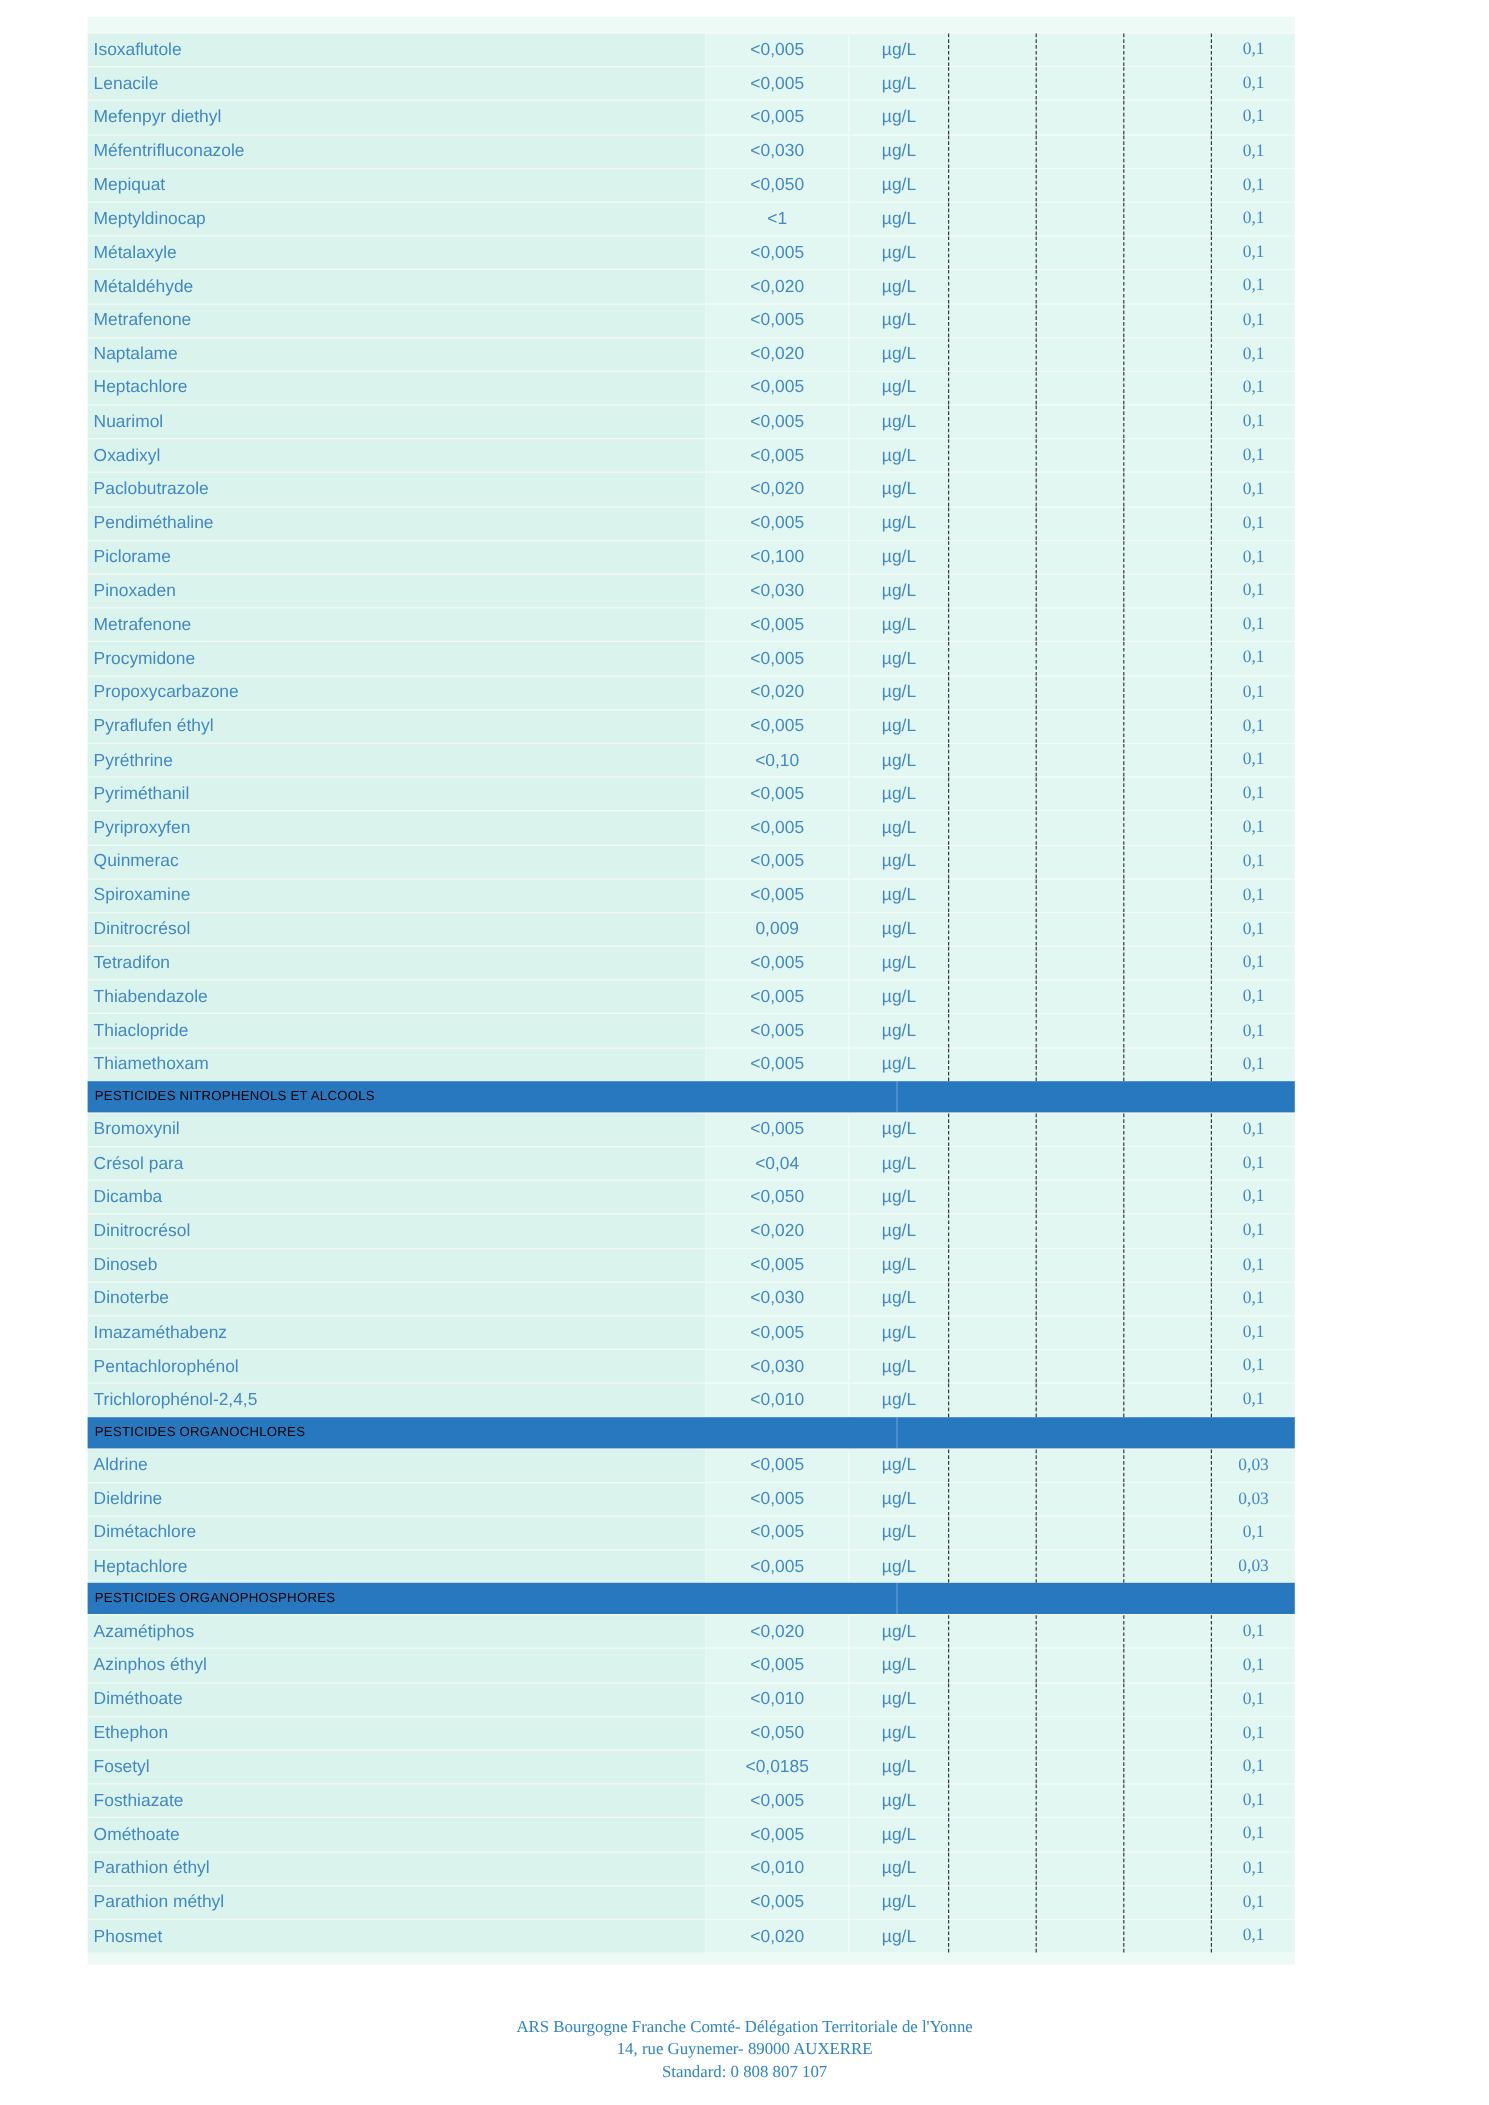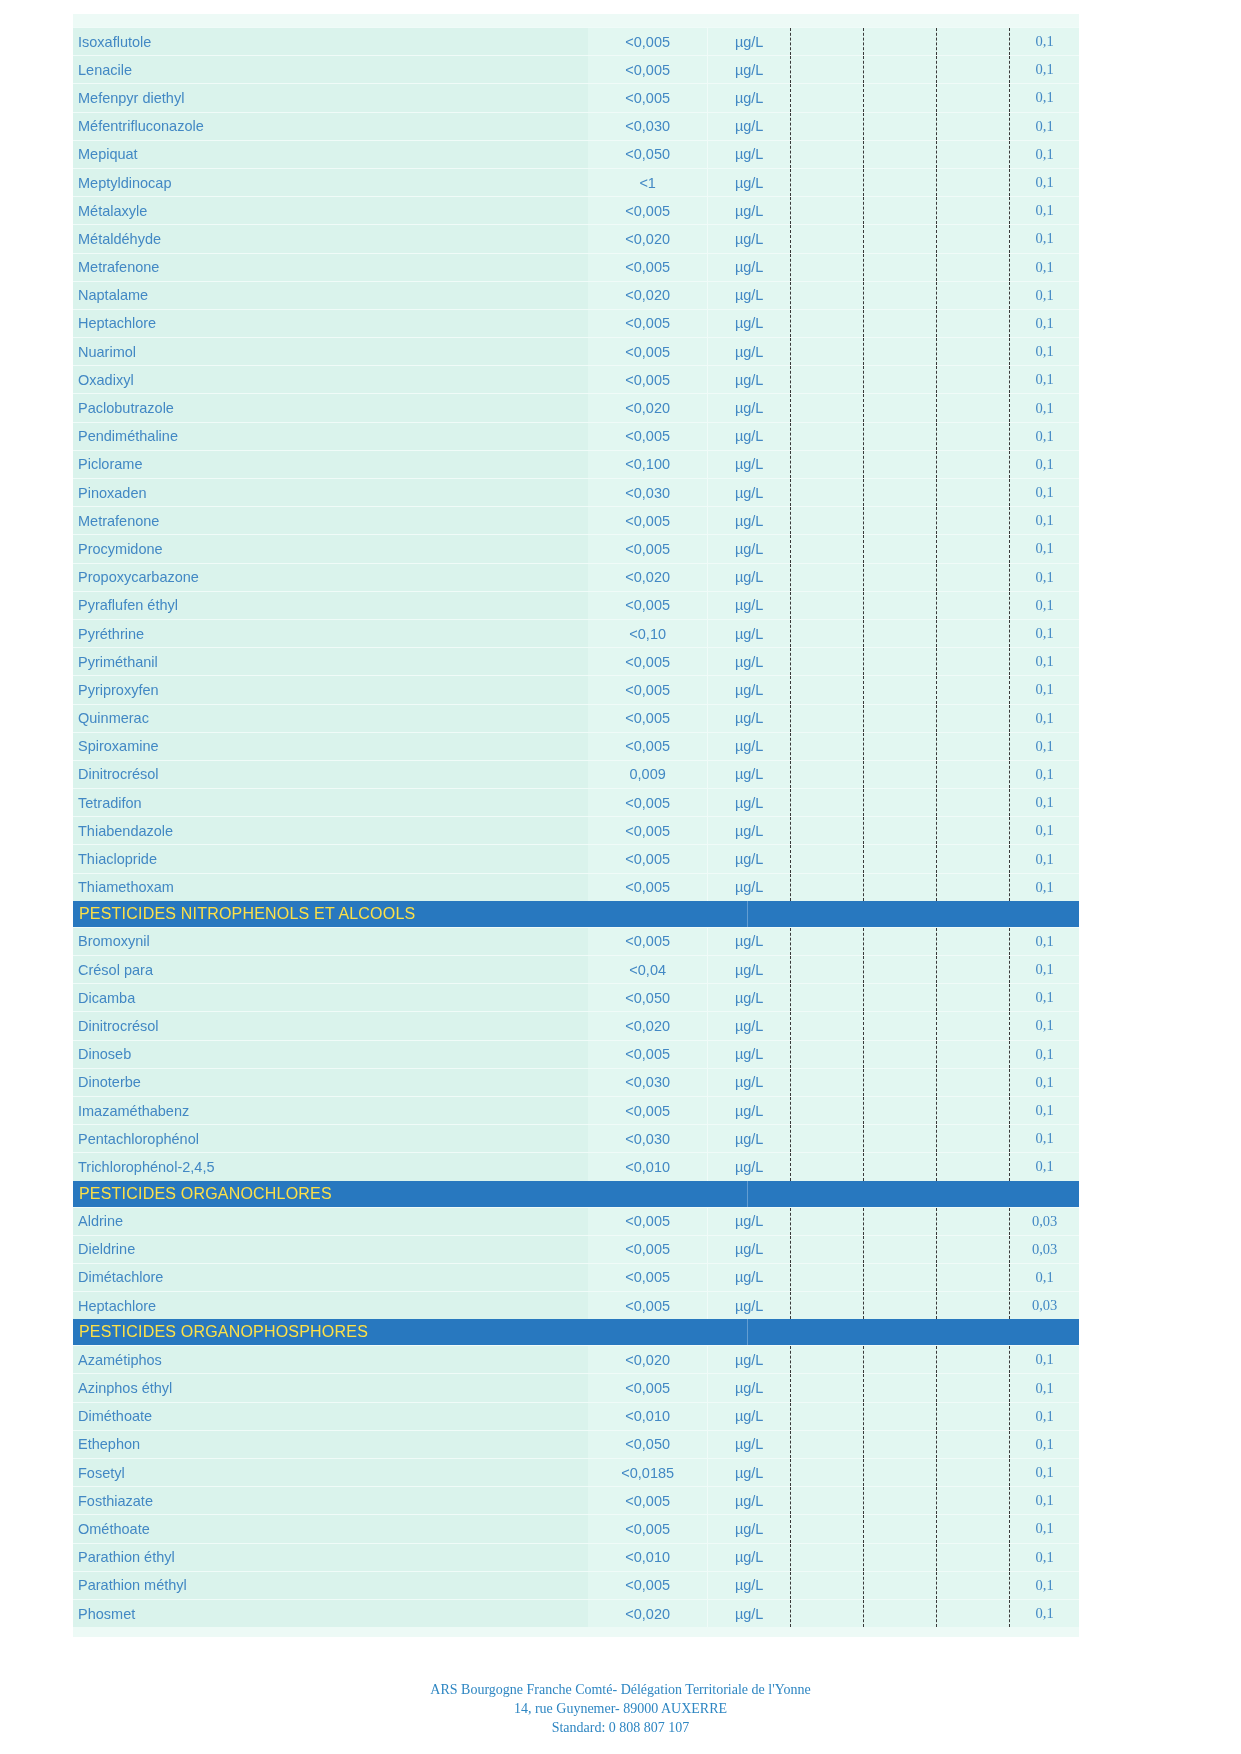--- a/index.html
+++ b/index.html
@@ -23,21 +23,21 @@
     position:absolute;left:49px;top:14px;width:1006px;margin-left:24px;
   }
   .partial-strip{
     height:13px;background:#edfaf6;
   }
   .bottom-strip{
     height:10px;background:#edfaf6;
   }
   .section-bar{
     position:relative;height:var(--bar-h);background:var(--bar-blue);
-    color:#fde047;font-size:16px;line-height:var(--bar-h);
+    color:#000000;font-size:11px;line-height:var(--bar-h);
     padding-left:6px;letter-spacing:.2px;white-space:nowrap;
   }
   .bar-seam{
     position:absolute;top:0;left:674px;width:1px;height:100%;
     background:rgba(255,255,255,.28);
   }
   .row{
     display:flex;height:var(--row-h);
     border-top:1px solid var(--row-sep);
     font-size:14.5px;color:var(--text-blue);

